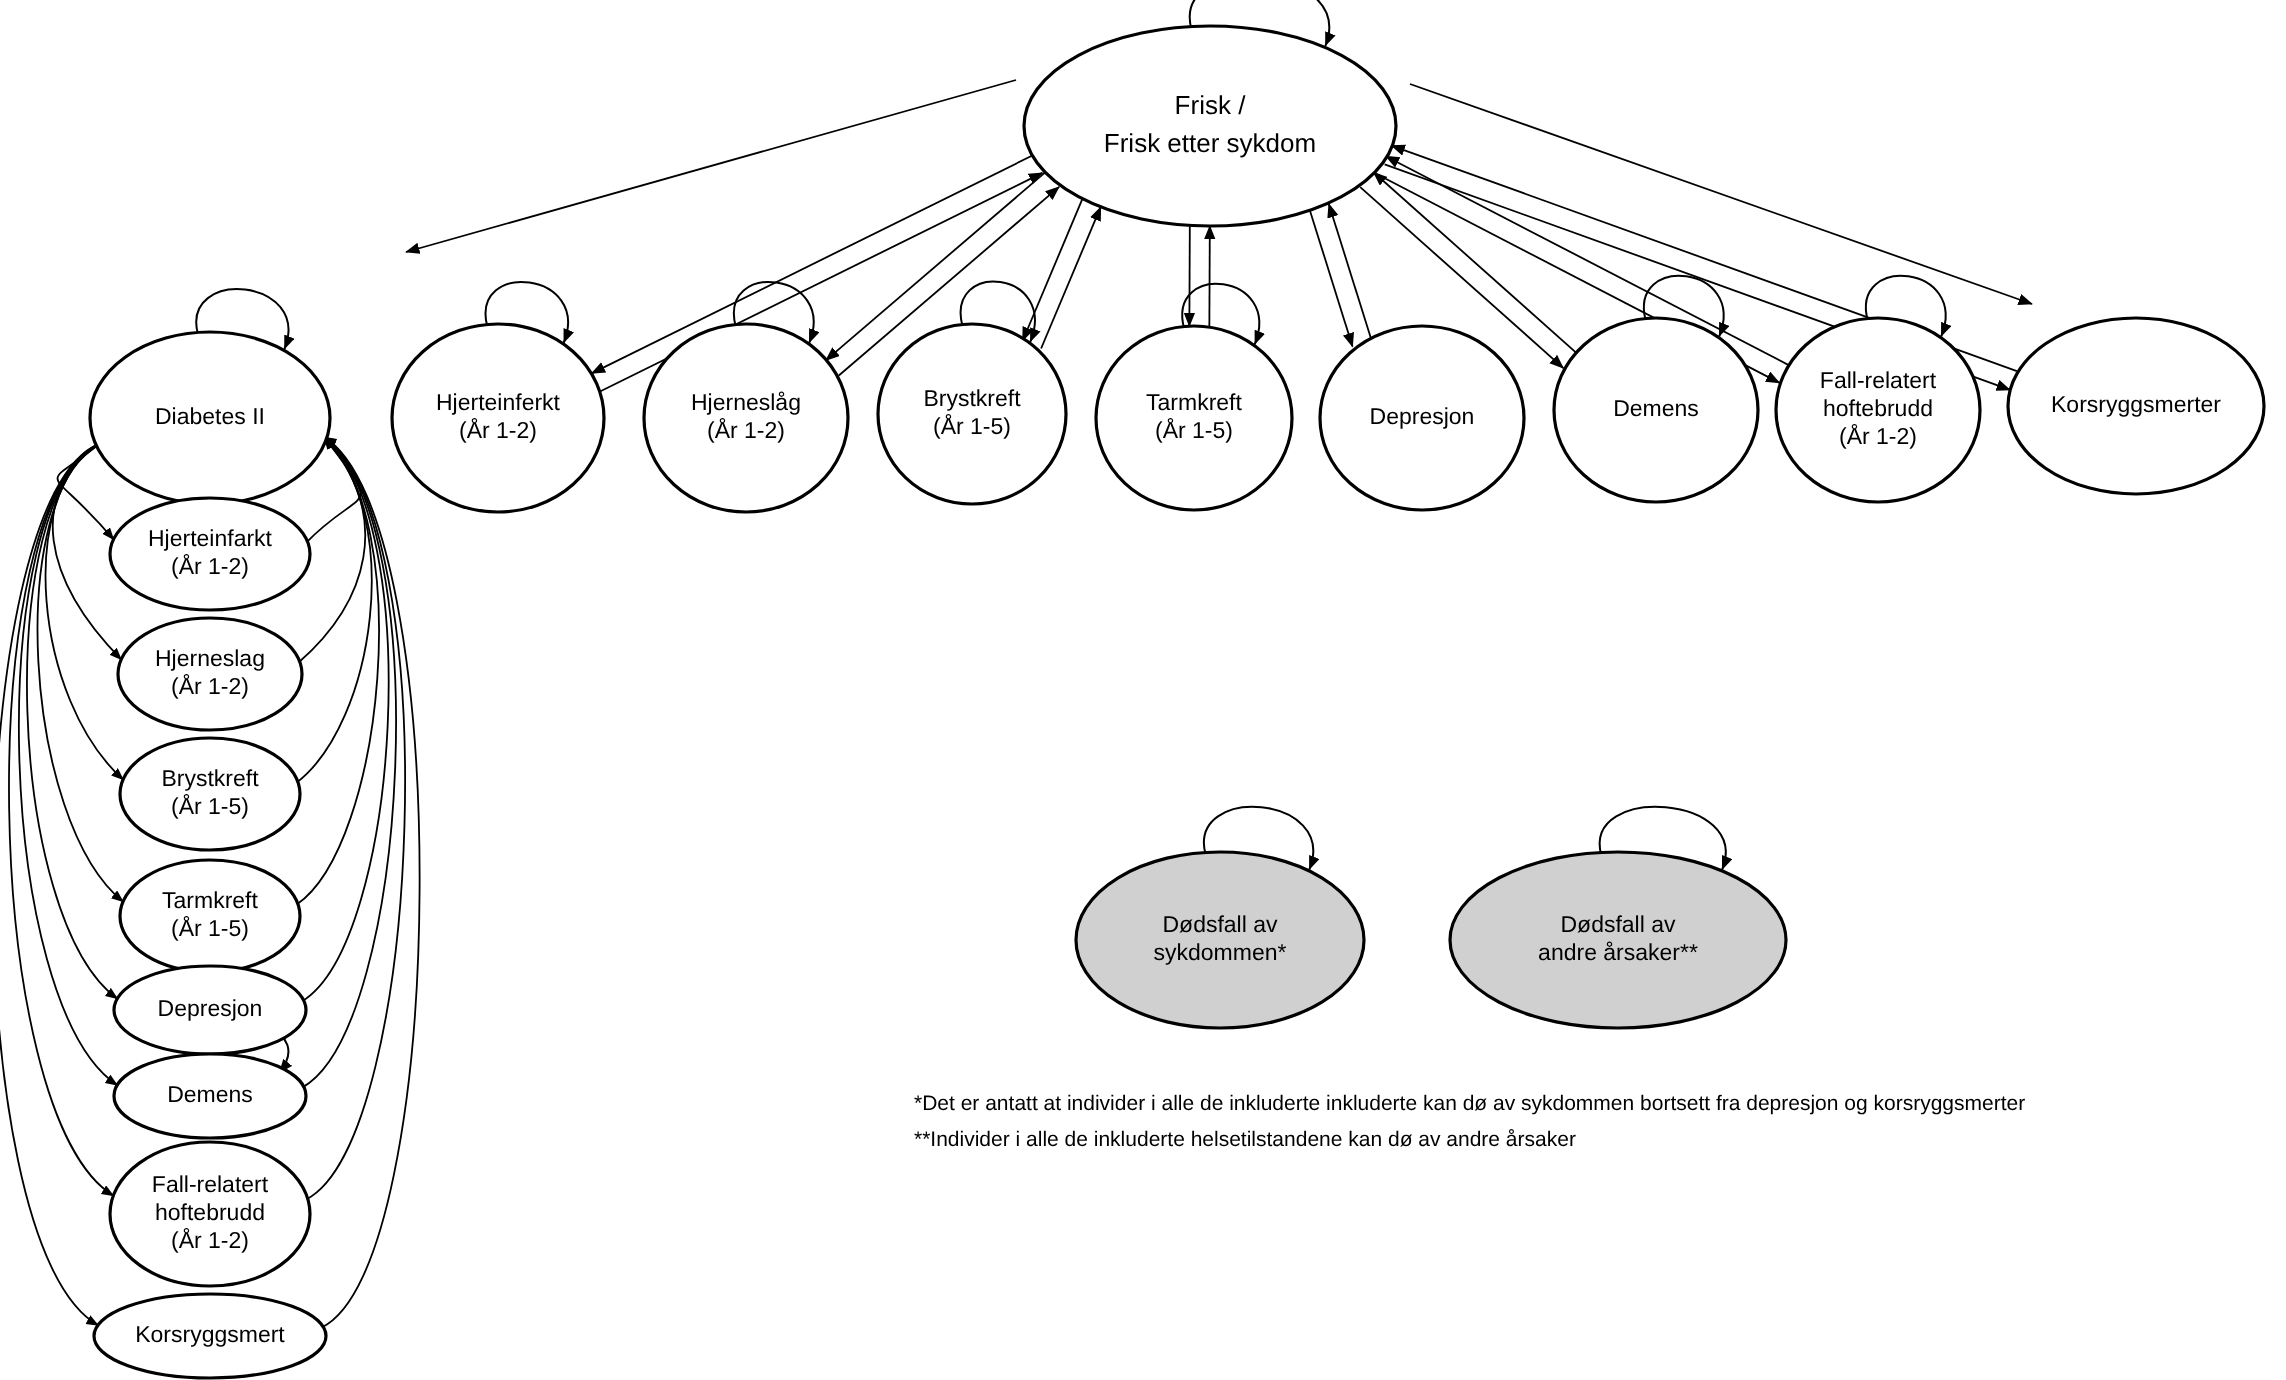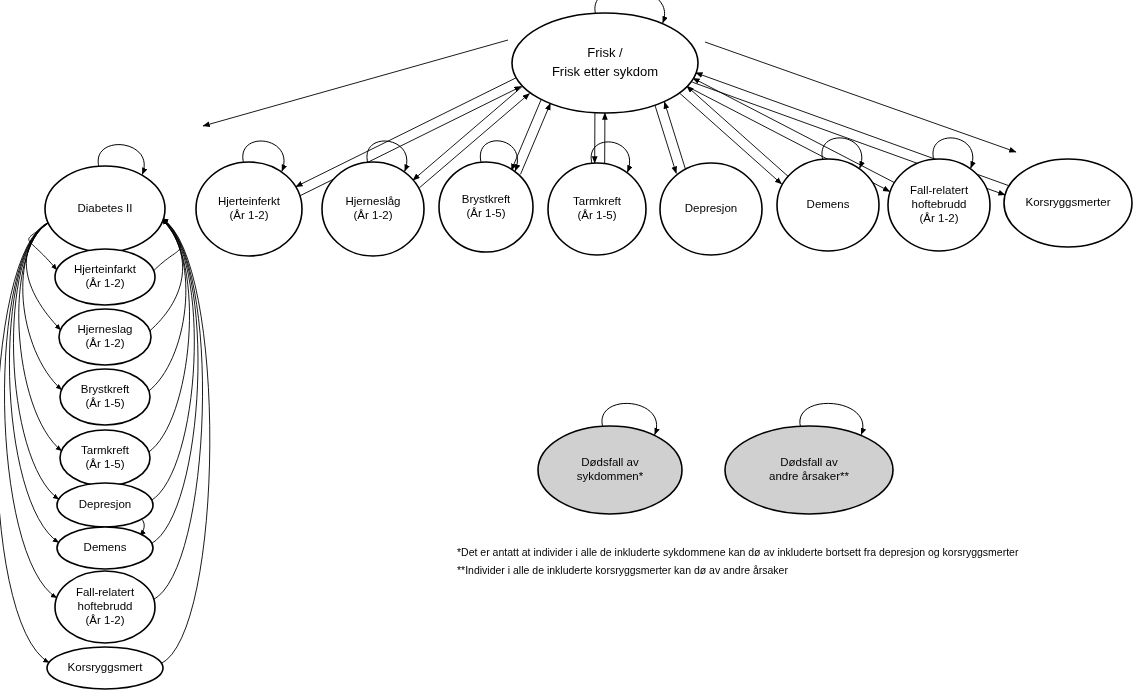--- a/index.html
+++ b/index.html
@@ -229,17 +229,17 @@
         </g>
         <g>
           <ellipse cx="809" cy="470" rx="84" ry="44" class="node-ellipse death"></ellipse>
           <text x="809" y="463" class="node-label">Dødsfall av</text>
           <text x="809" y="477" class="node-label">andre årsaker**</text>
         </g>
       </g>
   </svg>
 
   <div class="footnotes">
-    <div>*Det er antatt at individer i alle de inkluderte sykdommene kan dø av inkluderte bortsett fra depresjon og korsryggsmerter</div>
-    <div>**Individer i alle de inkluderte korsryggsmerter kan dø av andre årsaker</div>
+    <div>*Det er antatt at individer i alle de inkluderte inkluderte kan dø av sykdommen bortsett fra depresjon og korsryggsmerter</div>
+    <div>**Individer i alle de inkluderte helsetilstandene kan dø av andre årsaker</div>
   </div>
 
 </div>
 
 </body></html>

